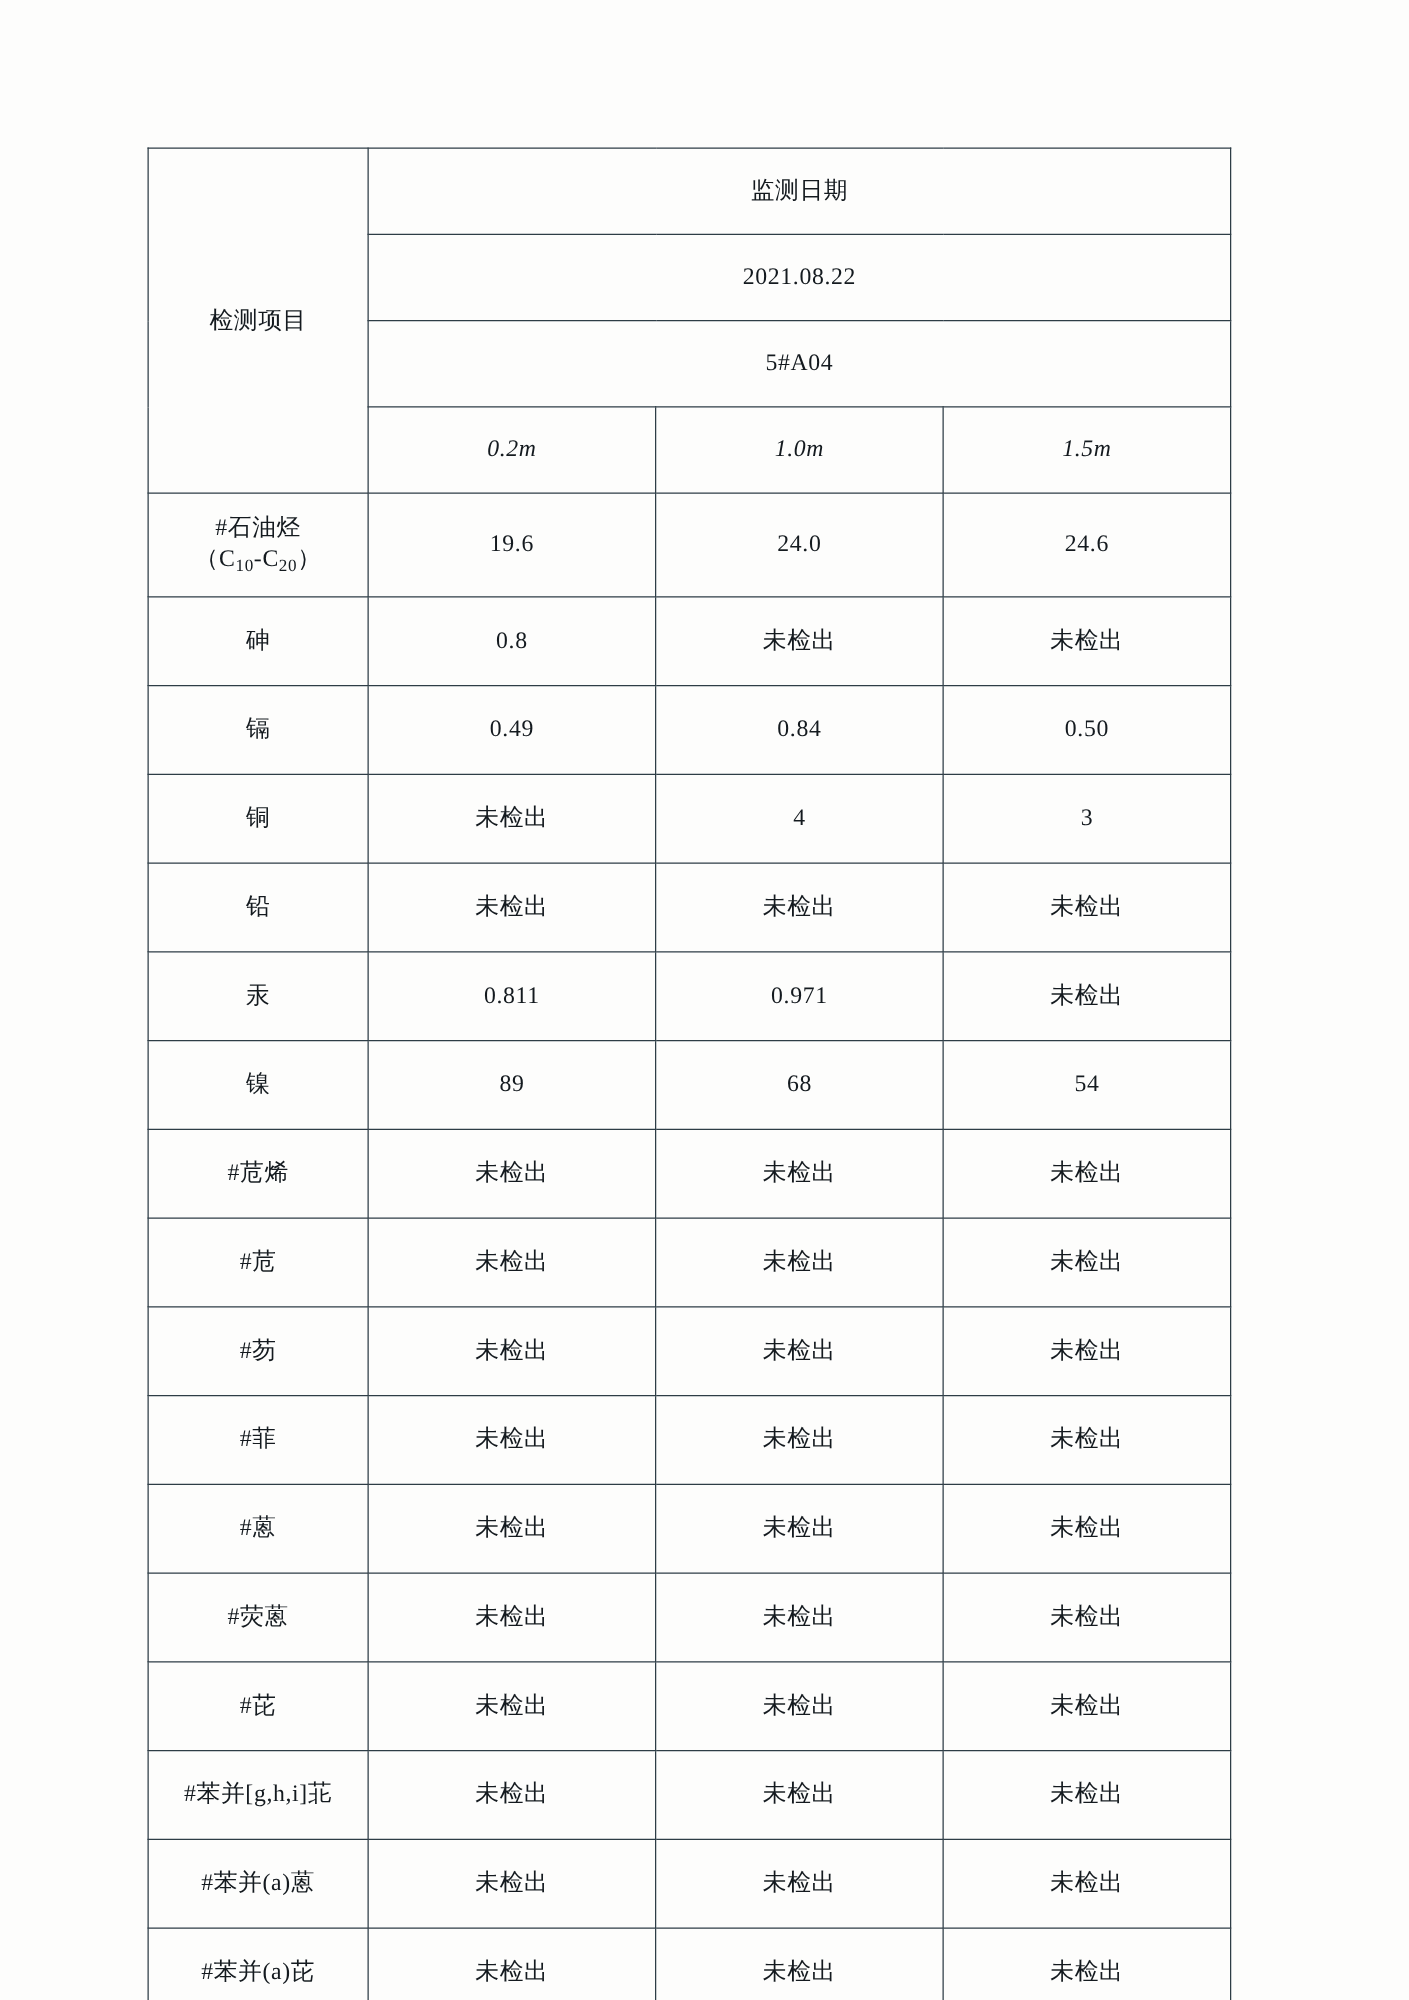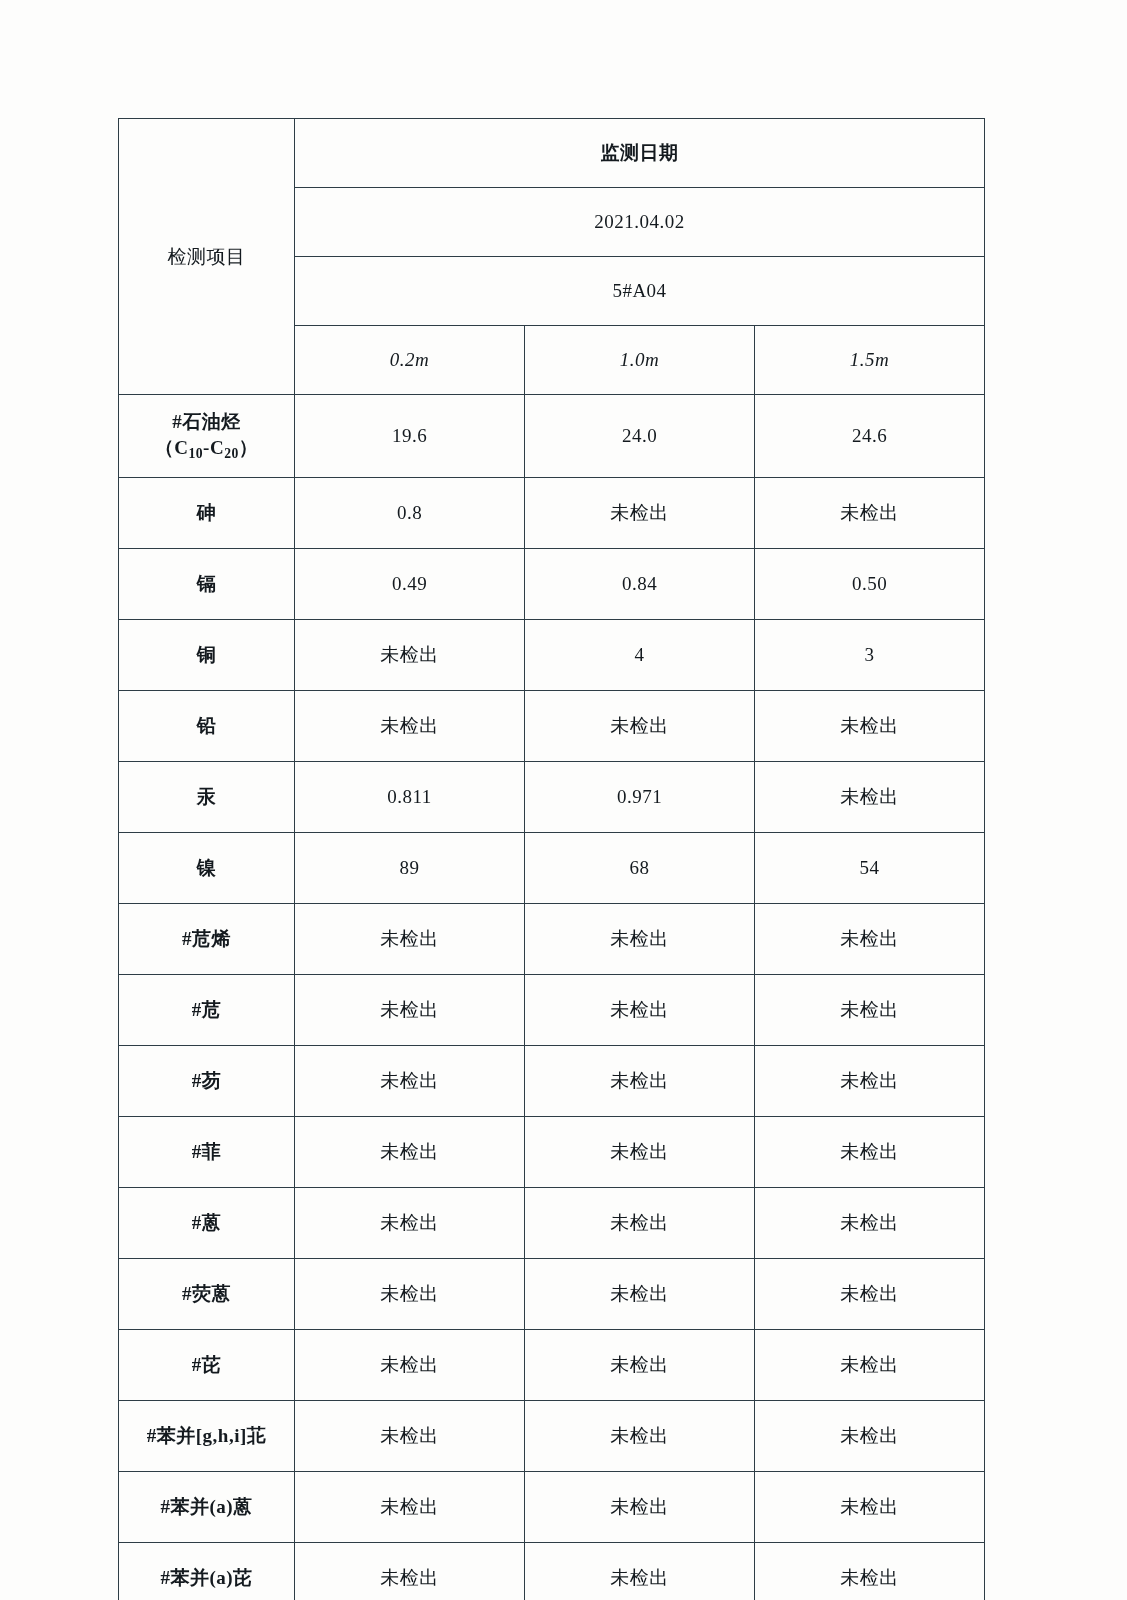--- a/index.html
+++ b/index.html
@@ -49,40 +49,38 @@
   col.c-d2 { width: 230px; }
   col.c-d3 { width: 230px; }
 
   .hdr-item {
     font-size: 20px;
     margin-left: 28px;
   }
   .hdr-center {
     font-size: 20px;
     height: 48px;
-    font-weight: bold;
   }
   .hdr-sub {
     font-size: 20px;
     height: 48px;
   }
   .depth-row td {
     height: 48px;
     font-size: 20px;
     font-style: italic;
   }
   .row-tall td {
     height: 62px;
   }
   .row-normal td {
     height: 50px;
   }
   .item-cell {
     font-size: 19px;
-    font-weight: bold;
   }
   .two-line {
     line-height: 1.3;
   }
   sub {
     font-size: 0.72em;
     vertical-align: -0.28em;
   }
   .val {
     font-size: 19px;
@@ -102,21 +100,21 @@
         <col class="c-d1">
         <col class="c-d2">
         <col class="c-d3">
       </colgroup>
       <tbody>
         <tr>
           <td rowspan="4" class="hdr-item">检测项目</td>
           <td colspan="3" class="hdr-center">监测日期</td>
         </tr>
         <tr>
-          <td colspan="3" class="hdr-sub">2021.04.02</td>
+          <td colspan="3" class="hdr-sub">2021.08.22</td>
         </tr>
         <tr>
           <td colspan="3" class="hdr-sub">5#A04</td>
         </tr>
         <tr class="depth-row">
           <td>0.2m</td>
           <td>1.0m</td>
           <td>1.5m</td>
         </tr>
 

